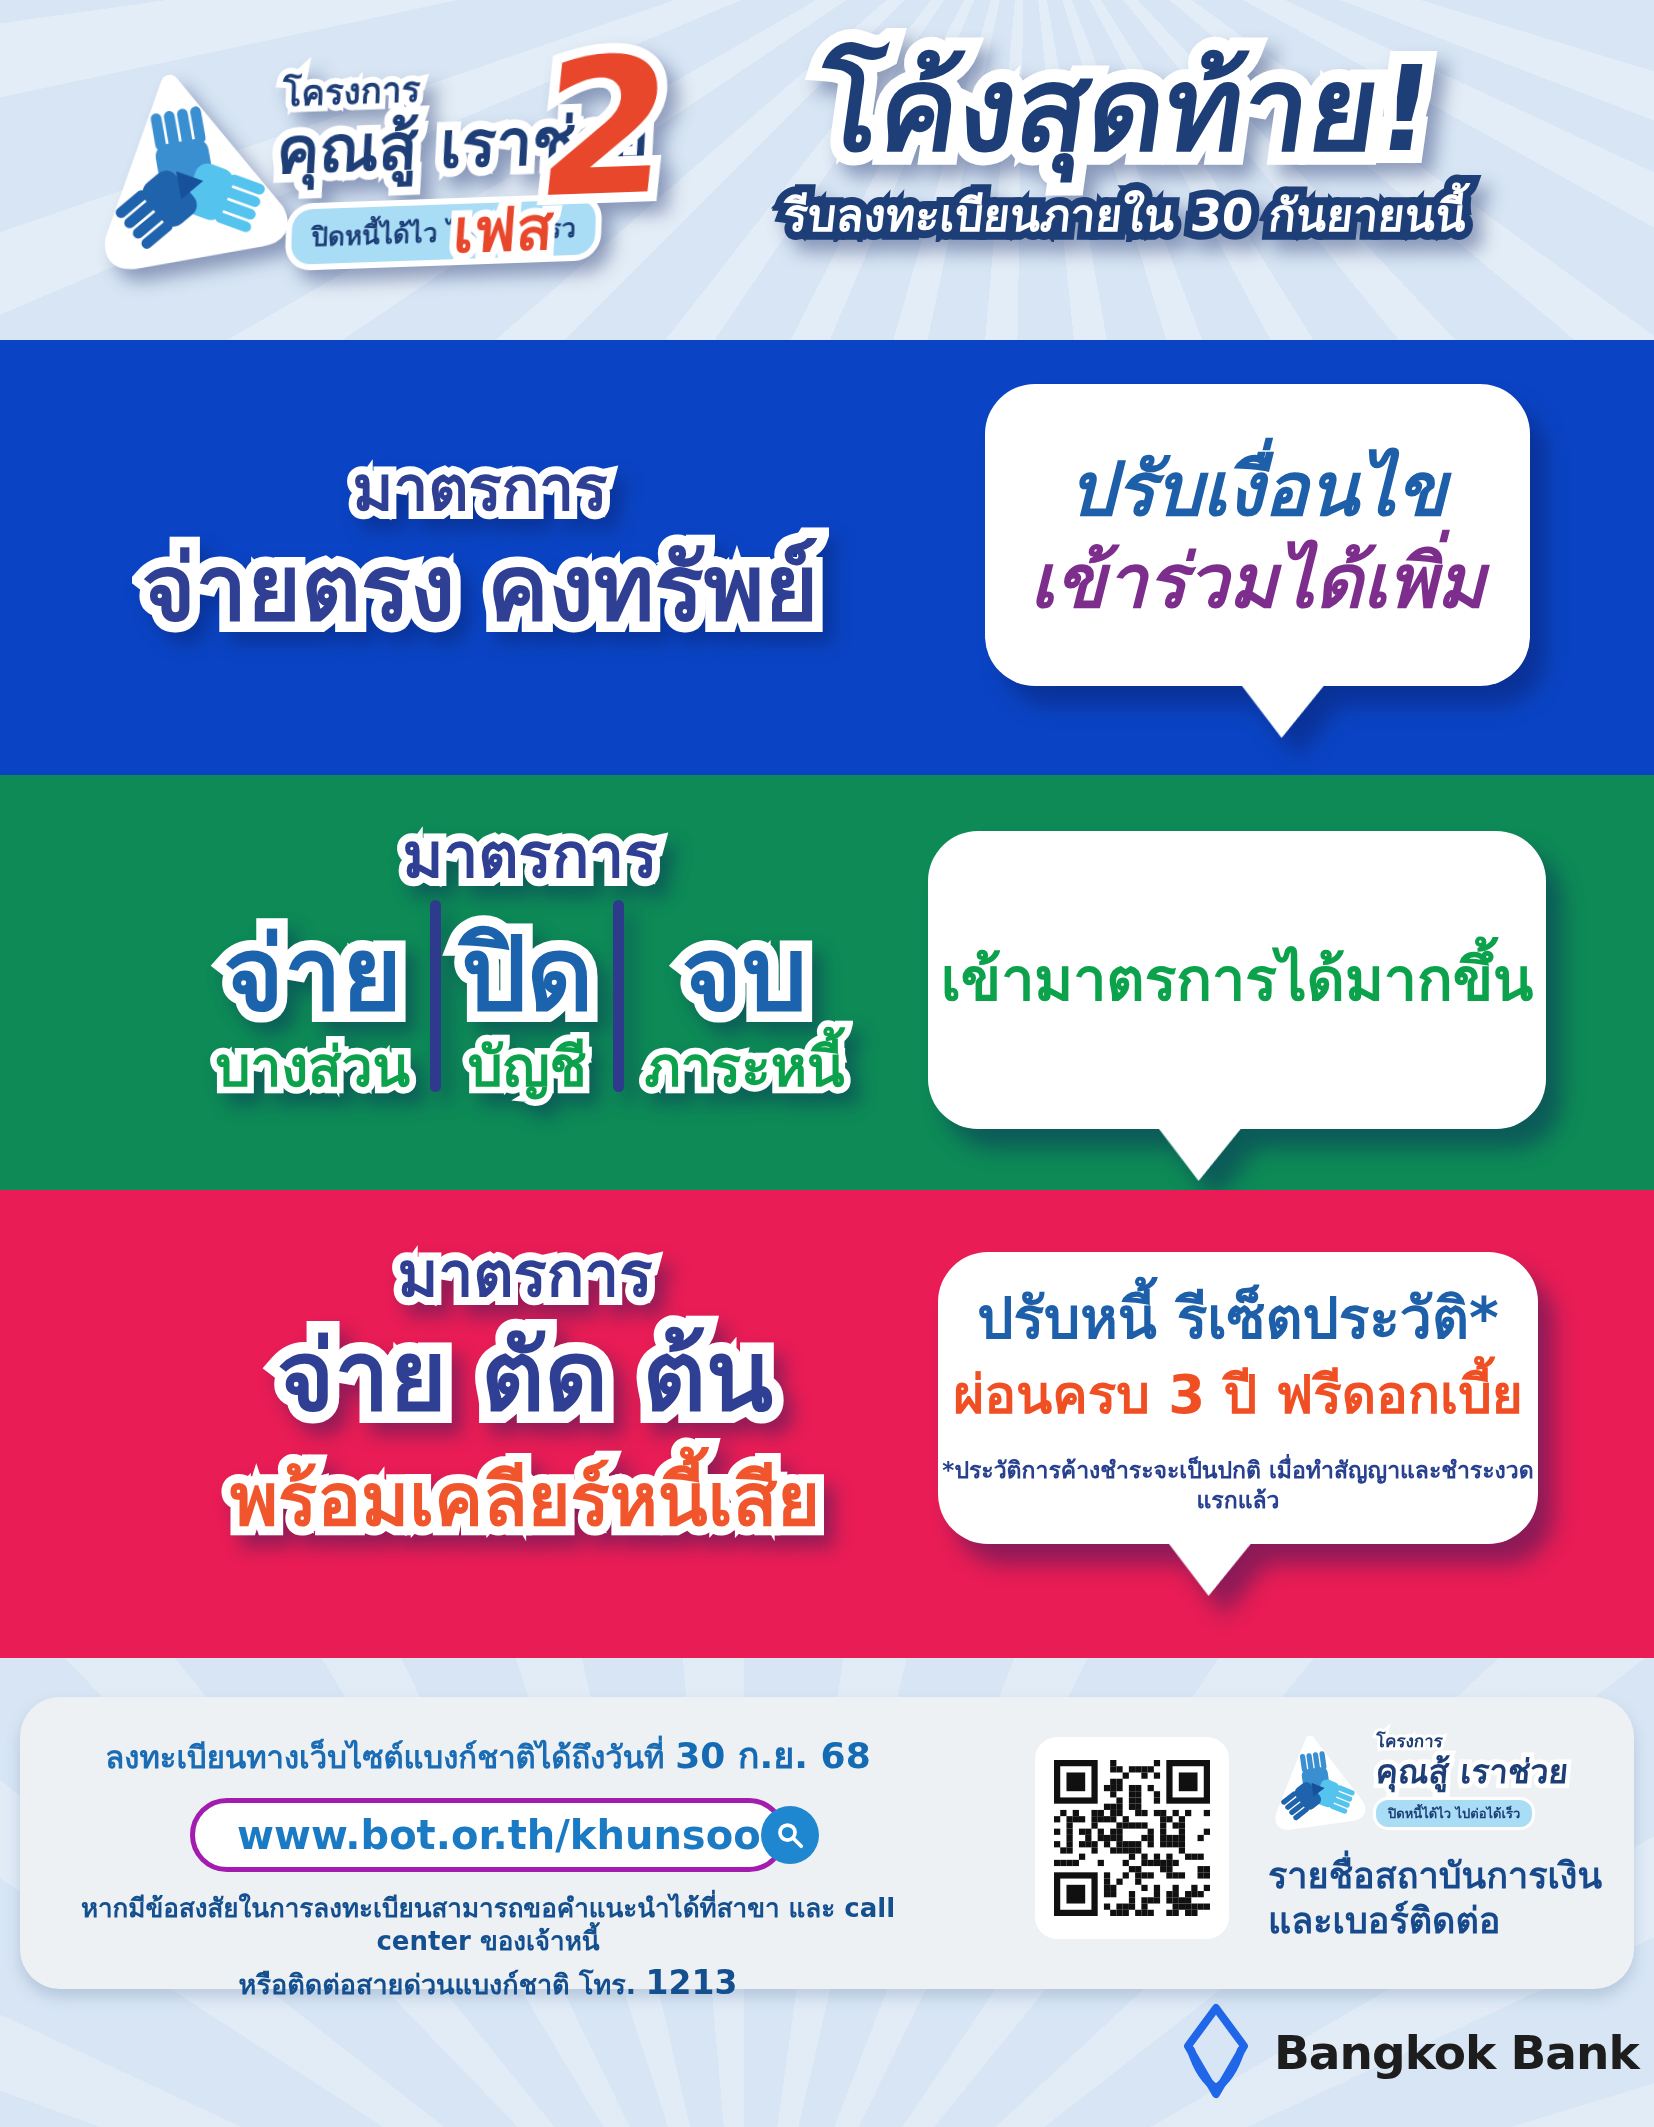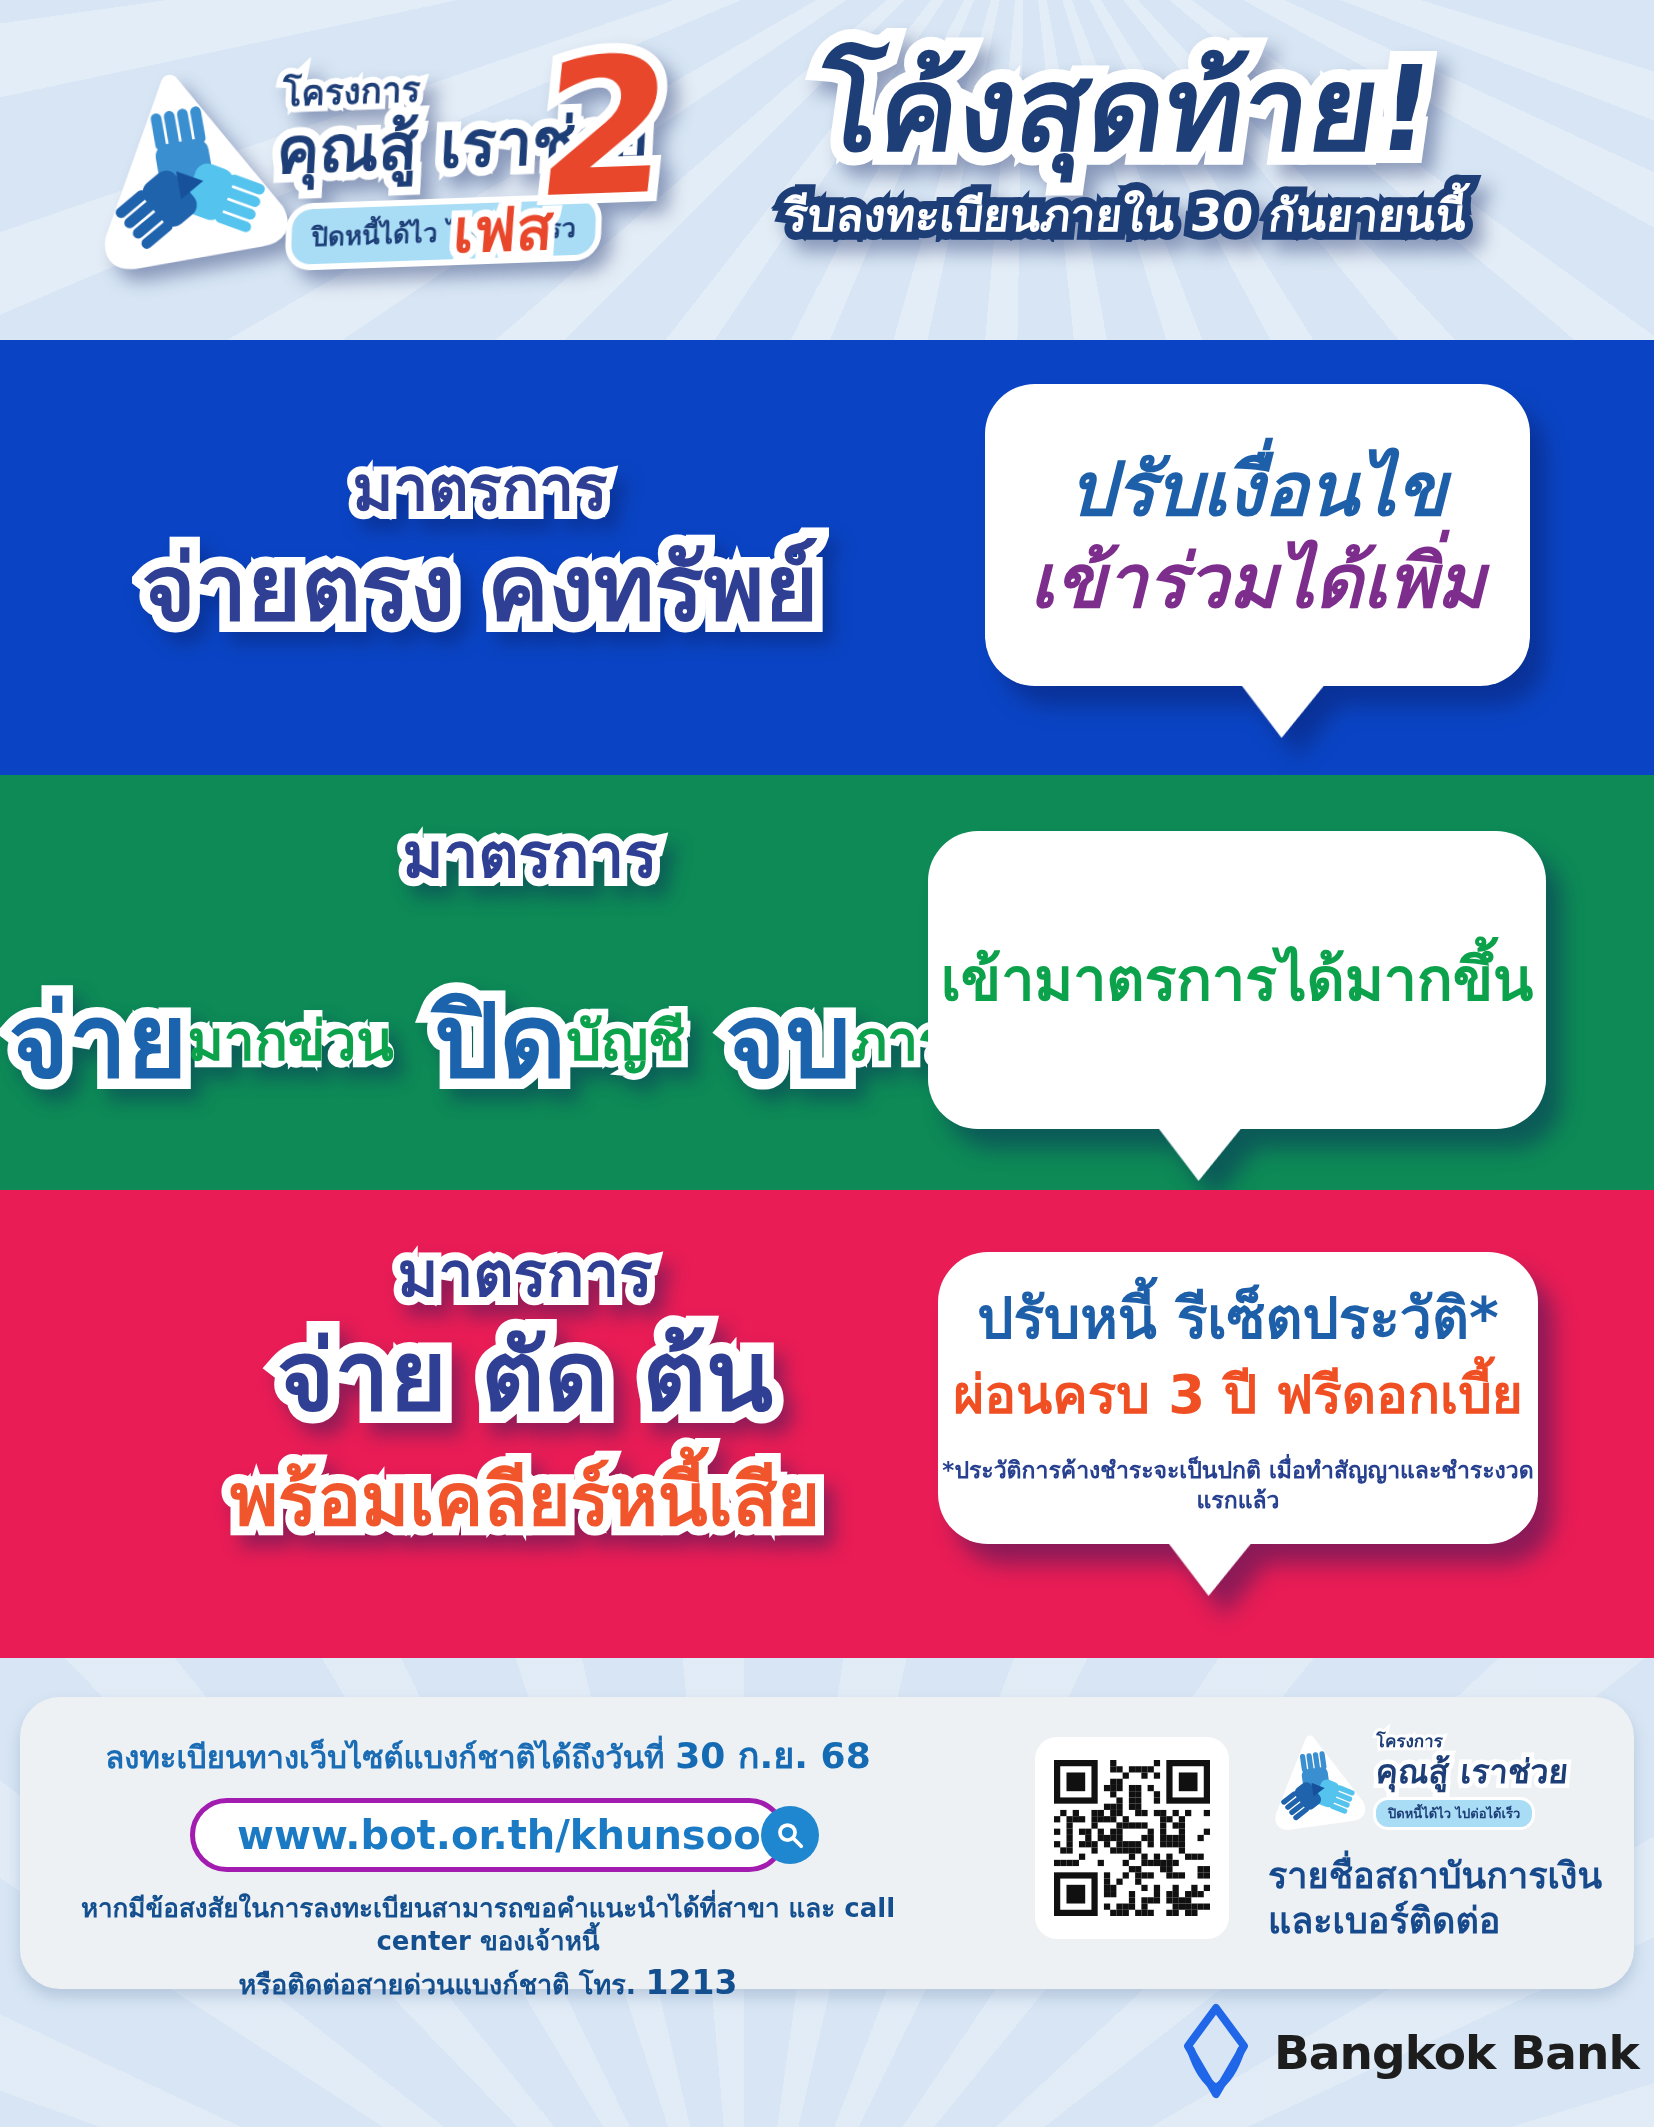--- a/index.html
+++ b/index.html
@@ -44,21 +44,21 @@
   .band-green{top:775px;height:415px;background:#0d8a56;}
   .band-pink {top:1190px;height:468px;background:#e91c55;}
 
   .band-col{position:absolute;text-align:center;}
   .lbl{font-size:62px;color:#2f3f94;--sw:16px;}
   .bl-col{left:130px;top:112px;width:700px;}
   .bl-title{display:block;margin-top:10px;font-size:92px;color:#2f3f94;--sw:21px;}
 
   .gl-col{left:140px;top:44px;width:780px;}
   .triple{display:flex;justify-content:center;align-items:flex-end;margin-top:8px;}
-  .t-col{display:flex;align-items:center;}
+  .t-col{display:flex;flex-direction:column;align-items:center;}
   .t-main{font-size:103px;color:#1c63ae;--sw:21px;line-height:1.15;}
   .t-sub{font-size:55px;color:#0ca24c;--sw:13px;margin-top:2px;}
   .t-div{width:11px;height:192px;background:#2e3a8c;border-radius:6px;margin:0 20px 8px 20px;align-self:flex-end;}
 
   .pl-col{left:90px;top:48px;width:870px;}
   .pk-title{display:block;margin-top:8px;font-size:98px;color:#2f3f94;--sw:23px;}
   .pk-sub{display:block;margin-top:22px;font-size:73px;color:#f1552b;--sw:18px;}
 
   
   .bw{position:absolute;}
@@ -176,21 +176,21 @@
       </div>
     </div>
   </section>
 
   <section class="band band-green">
     <div class="band-col gl-col sh">
       <span class="ol lbl" data-text="มาตรการ">มาตรการ</span>
       <div class="triple">
         <div class="t-col">
           <span class="ol t-main" data-text="จ่าย">จ่าย</span>
-          <span class="ol t-sub" data-text="บางส่วน">มากข่วน</span>
+          <span class="ol t-sub" data-text="บางส่วน">บางส่วน</span>
         </div>
         <div class="t-div"></div>
         <div class="t-col">
           <span class="ol t-main" data-text="ปิด">ปิด</span>
           <span class="ol t-sub" data-text="บัญชี">บัญชี</span>
         </div>
         <div class="t-div"></div>
         <div class="t-col">
           <span class="ol t-main" data-text="จบ">จบ</span>
           <span class="ol t-sub" data-text="ภาระหนี้">ภาระหนี้</span>

